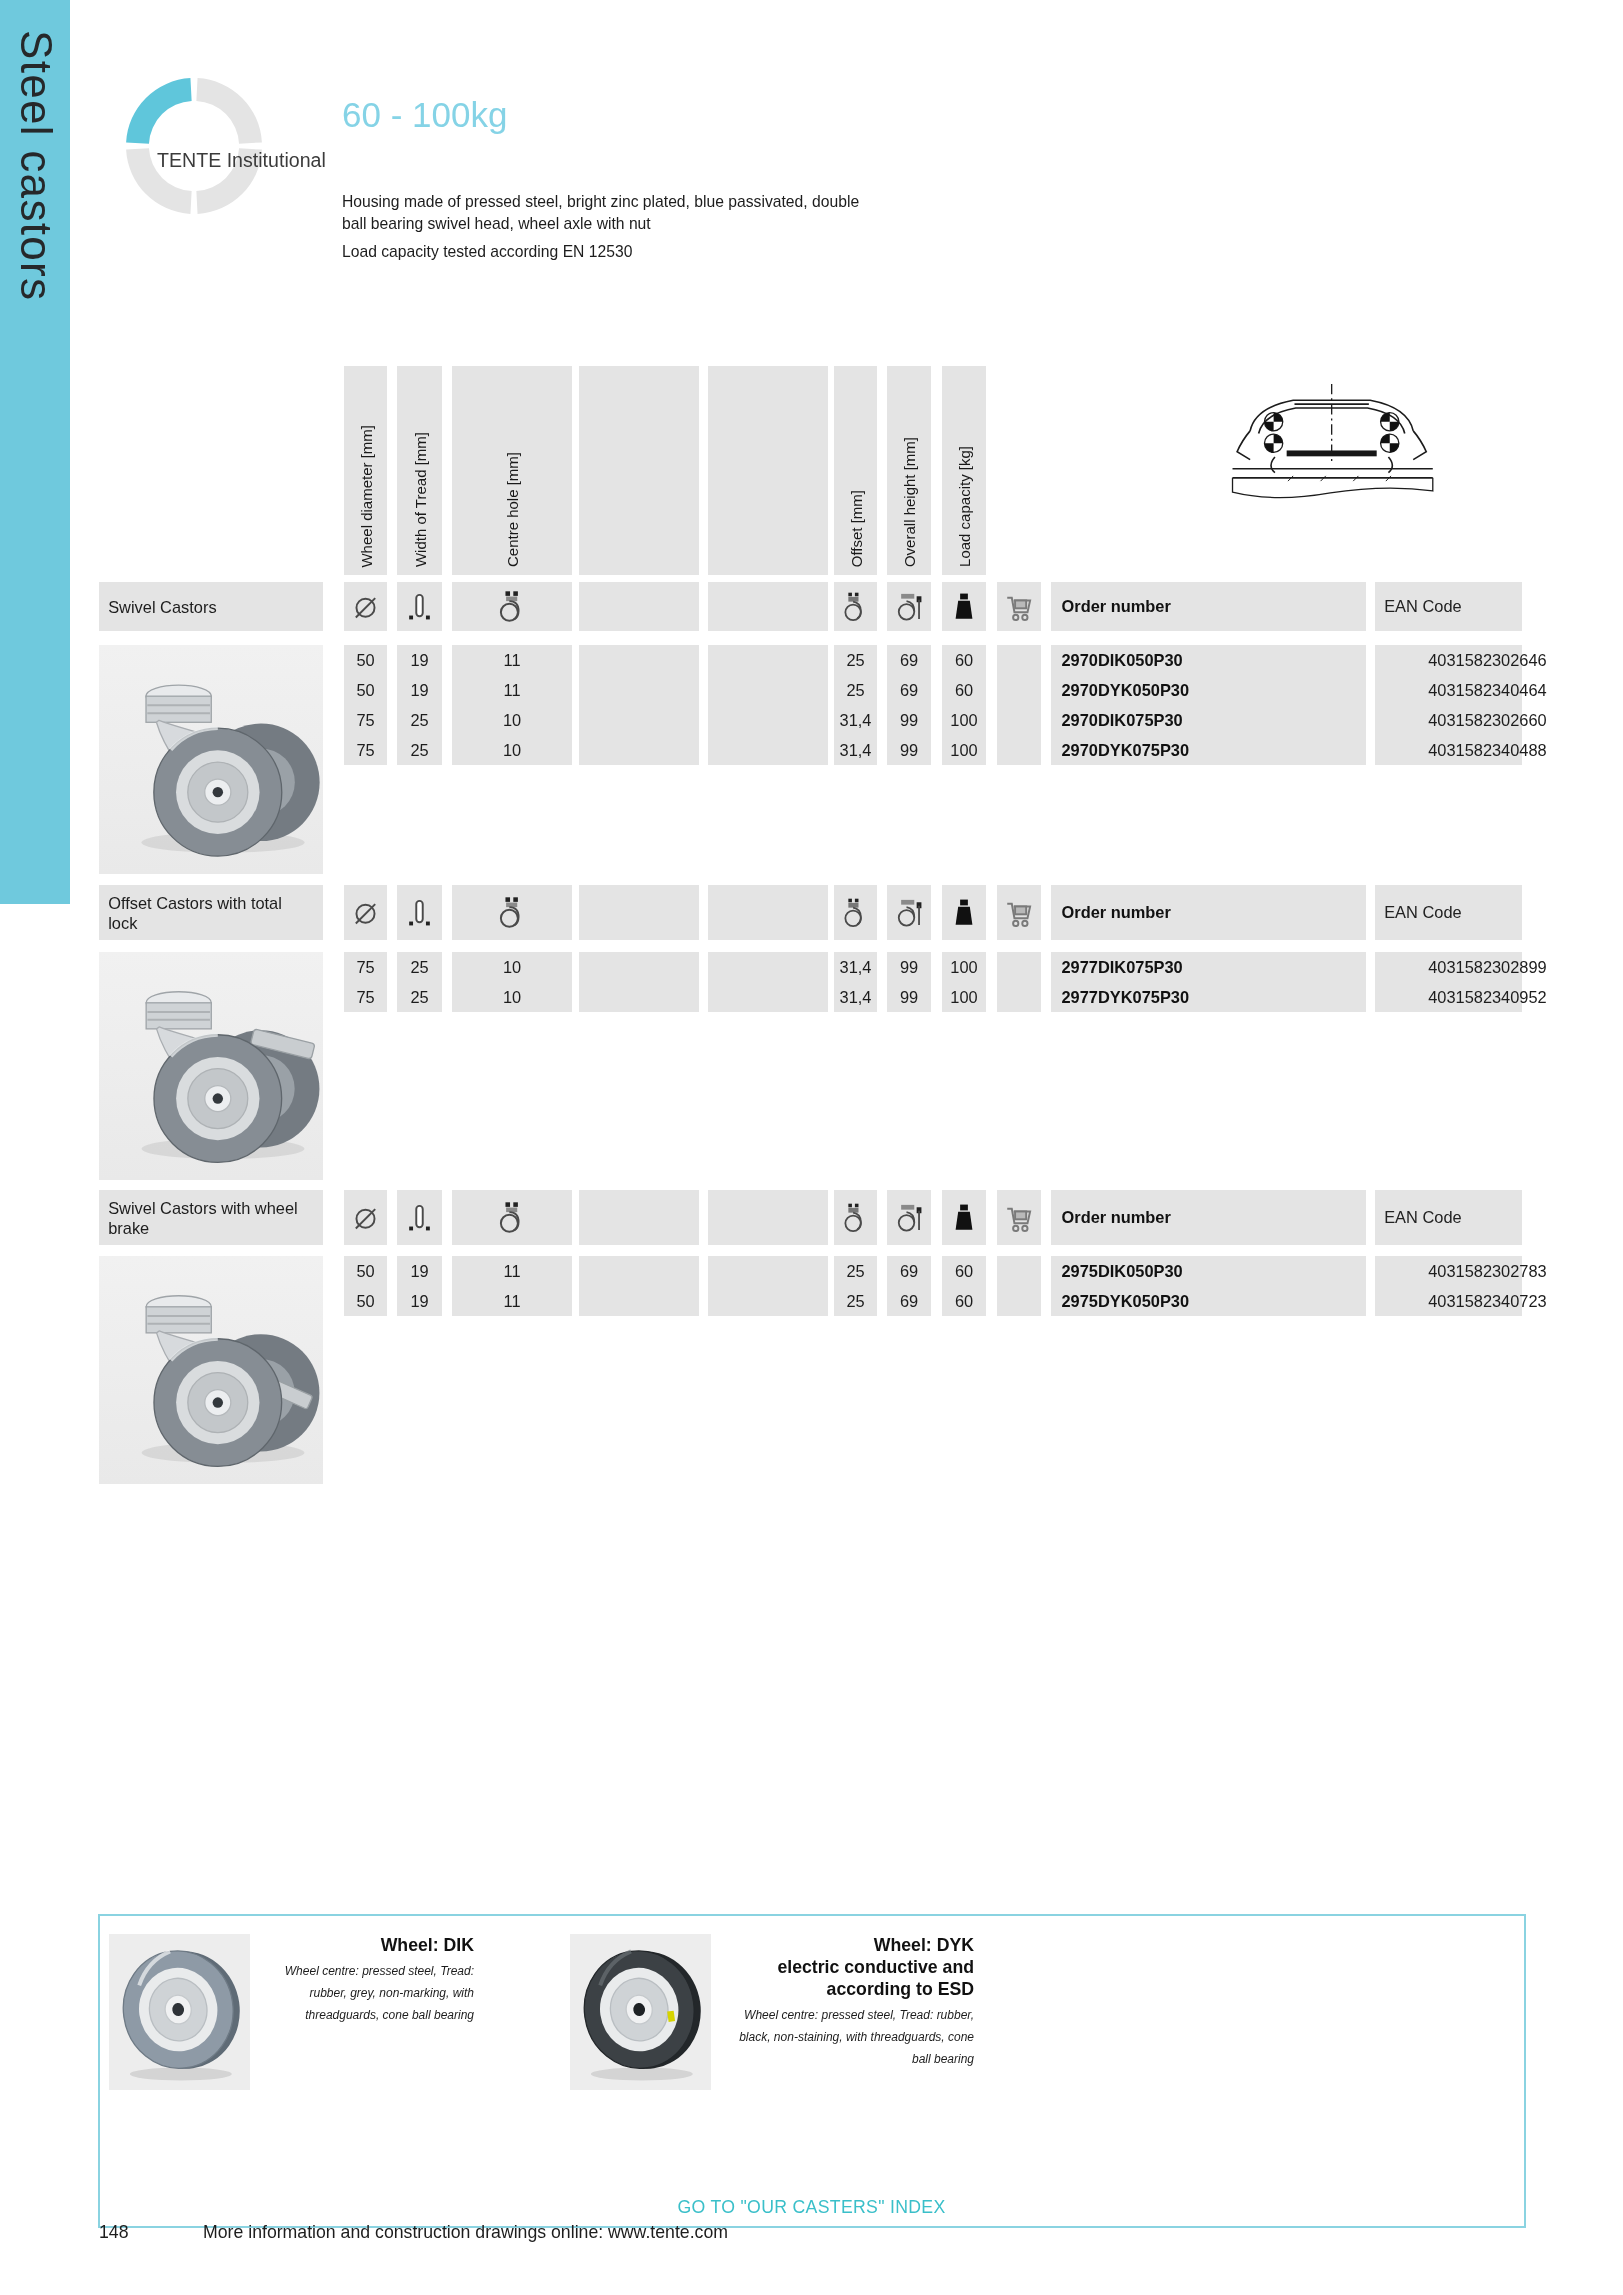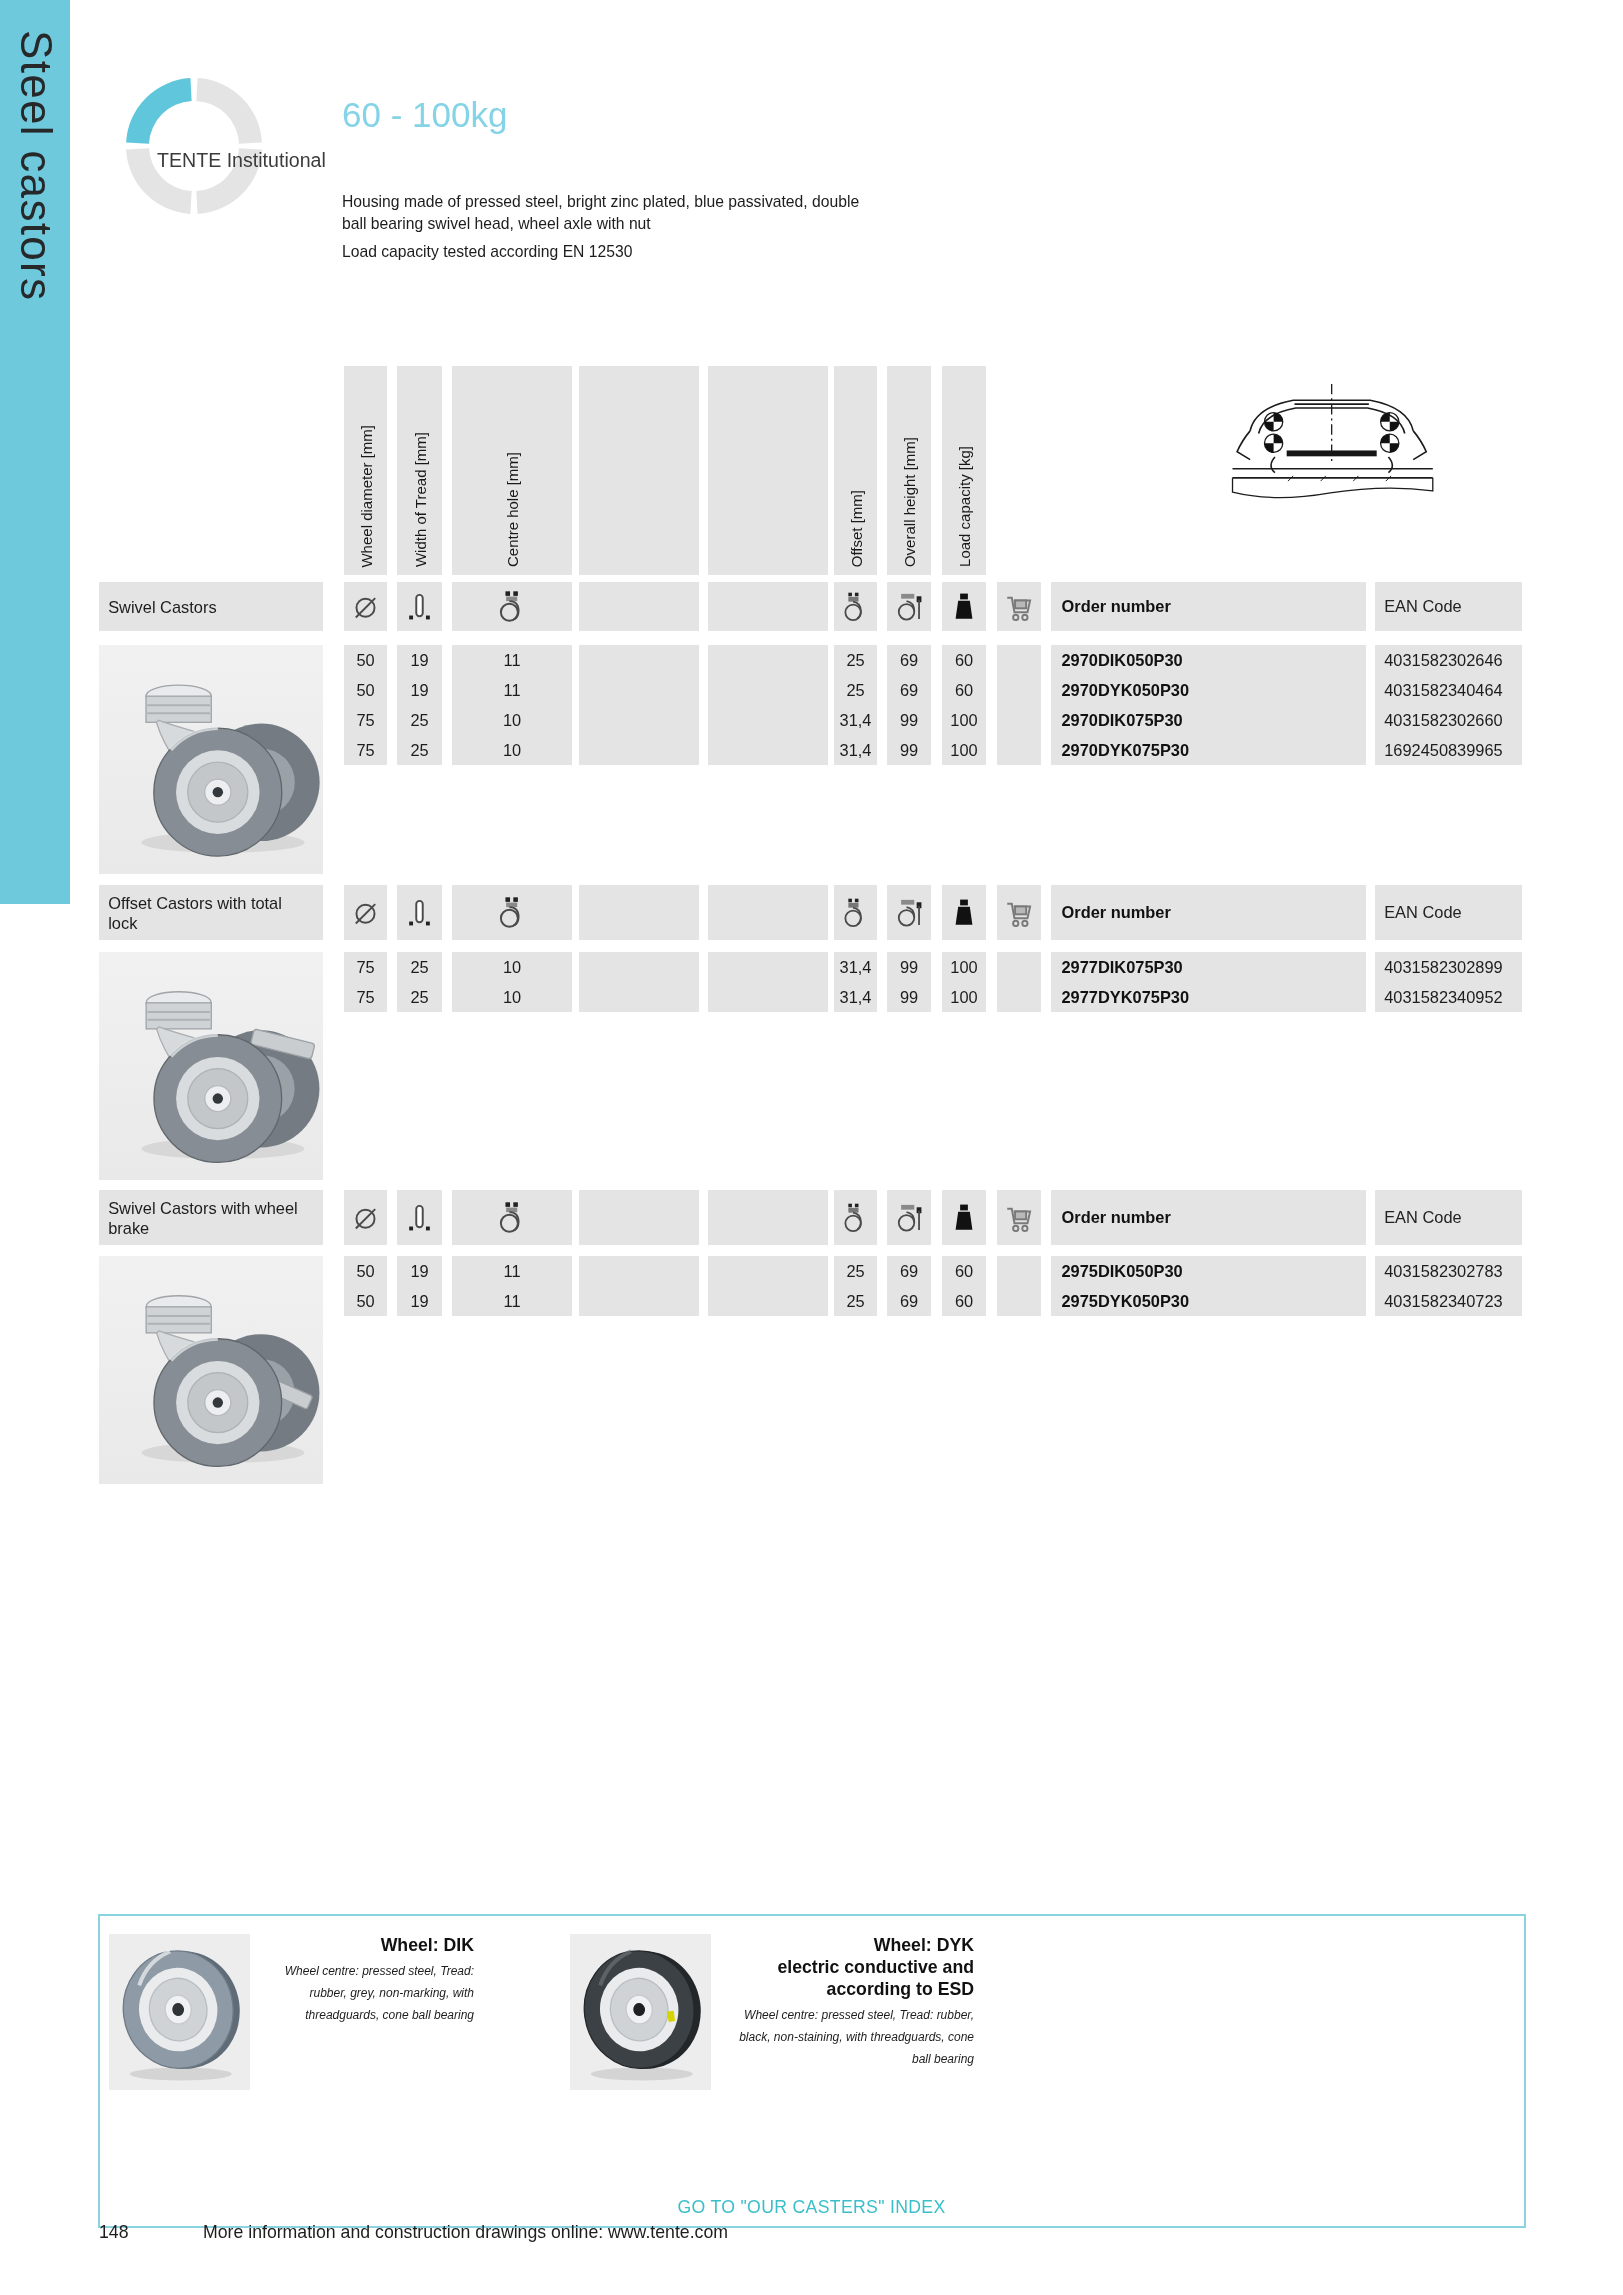--- a/index.html
+++ b/index.html
@@ -29,21 +29,21 @@
   .x-c1{left:344px;width:43px;}
   .x-c2{left:397px;width:45px;}
   .x-c3{left:452px;width:120px;}
   .x-c4{left:579px;width:120px;}
   .x-c5{left:708px;width:120px;}
   .x-c6{left:834px;width:43px;}
   .x-c7{left:887px;width:44px;}
   .x-c8{left:942px;width:44px;}
   .x-c9{left:997px;width:44px;}
   .x-order{left:1051px;width:315px;}
-  .x-ean{left:1375px;width:147px;}
+  .x-ean{left:1375px;width:147px;padding-left:44px;}
 
   
   .bar{top:366px;height:209px;background:var(--cell);}
   .bar span{position:absolute;bottom:7.9px;left:50%;
     writing-mode:vertical-rl;transform:translateX(-50%) rotate(180deg);
     white-space:nowrap;font-size:15px;color:#191919;}
 
   
   .hcell{position:absolute;top:0;height:100%;background:var(--cell);}
   .hcell.iconc{display:flex;align-items:center;justify-content:center;}
@@ -287,21 +287,21 @@
     <div class="dcol x-order">
       <div class="drow ord">2970DIK050P30</div>
       <div class="drow ord">2970DYK050P30</div>
       <div class="drow ord">2970DIK075P30</div>
       <div class="drow ord">2970DYK075P30</div>
     </div>
     <div class="dcol x-ean">
       <div class="drow ean">4031582302646</div>
       <div class="drow ean">4031582340464</div>
       <div class="drow ean">4031582302660</div>
-      <div class="drow ean">1692450839965</div>
+      <div class="drow ean">4031582340488</div>
     </div>
   </div>
 
   <div class="abs" style="left:0;top:885px;width:1623px;height:55px;">
     <div class="hcell x-label seclabel">Offset Castors with total lock</div>
     <div class="hcell iconc x-c1">
       <svg width="31" height="31" viewBox="0 0 48 48">
           <circle cx="24" cy="26" r="14" fill="none" stroke="#4A4A4A" stroke-width="3"></circle>
           <line x1="9" y1="41" x2="39" y2="11" stroke="#4A4A4A" stroke-width="3"></line>
         </svg>

